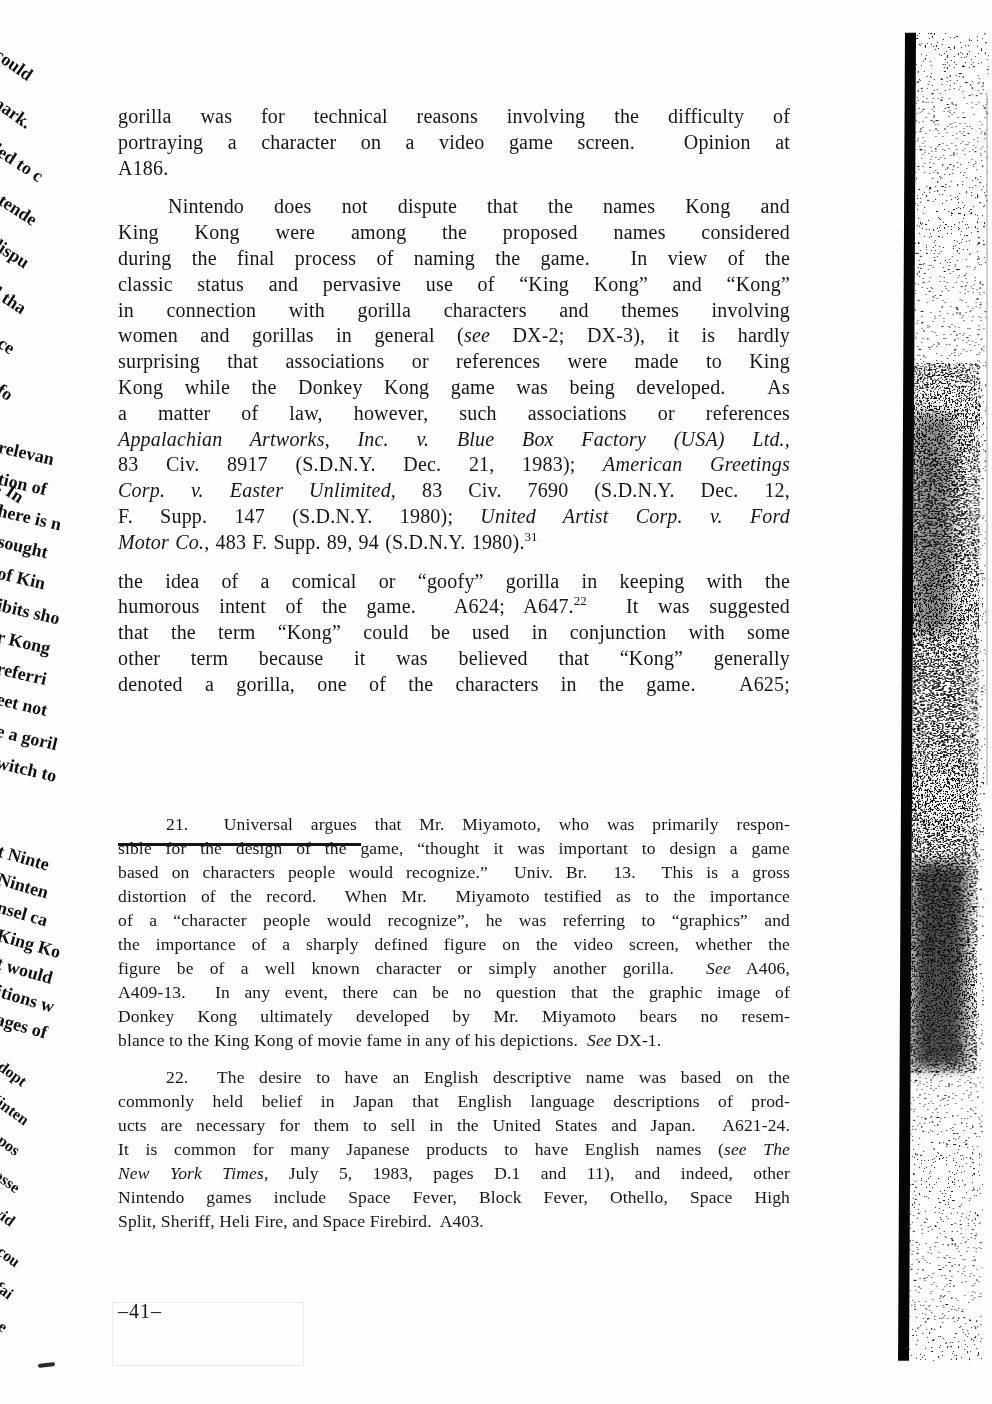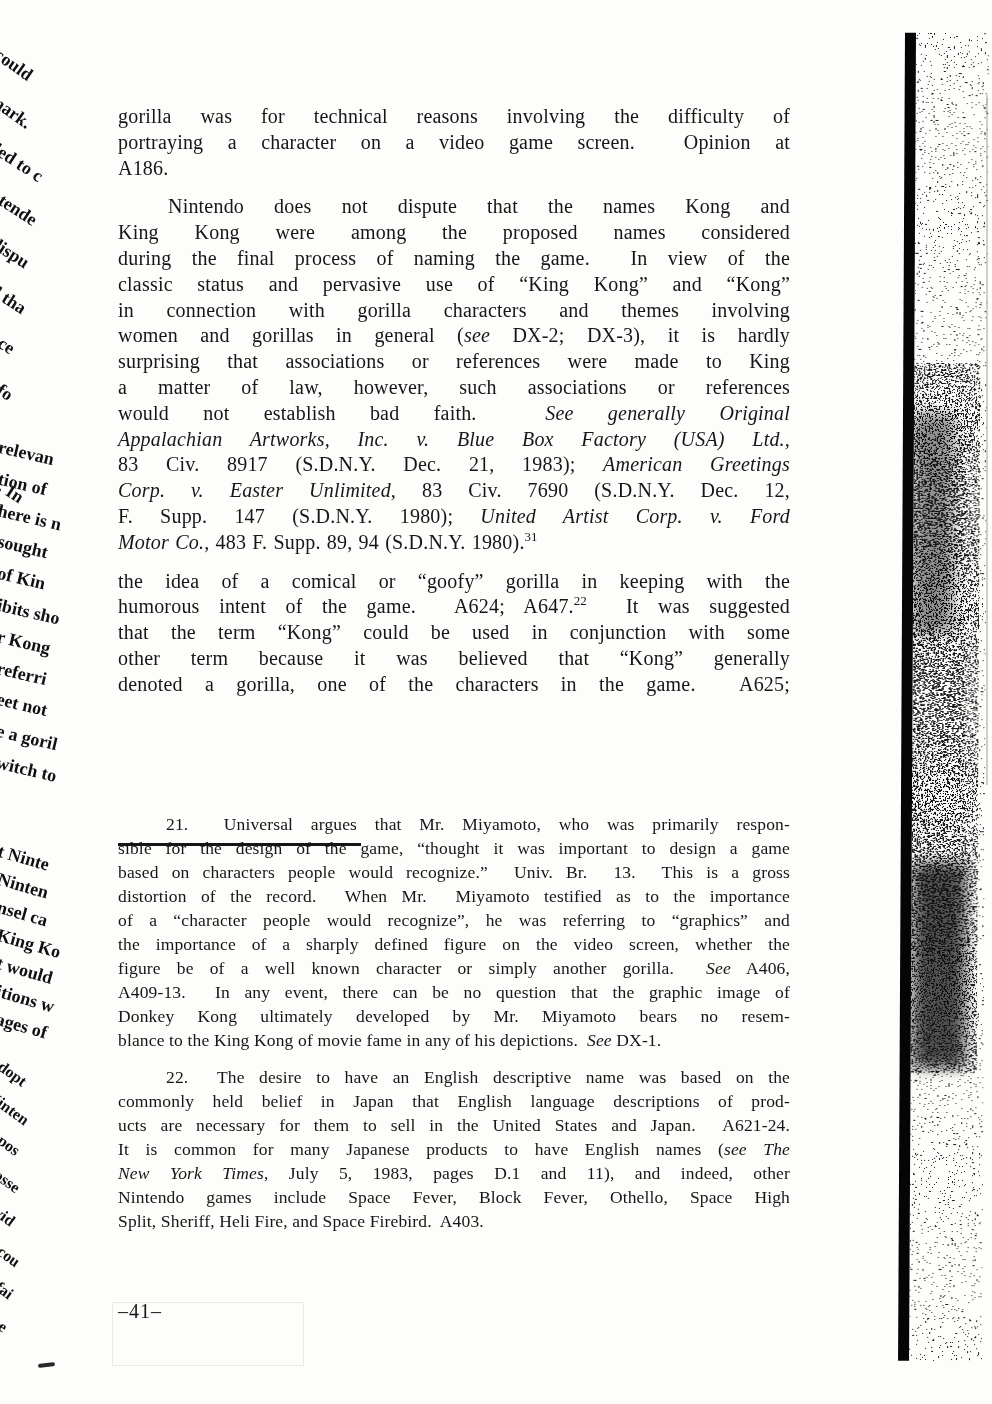--- a/index.html
+++ b/index.html
@@ -136,22 +136,22 @@
         <div class="line endline">A186.</div>
       </div>
     <div class="para">
         <div class="line indent">Nintendo does not dispute that the names Kong and</div>
         <div class="line">King Kong were among the proposed names considered</div>
         <div class="line">during the final process of naming the game.&nbsp; In view of the</div>
         <div class="line">classic status and pervasive use of “King Kong” and “Kong”</div>
         <div class="line">in connection with gorilla characters and themes involving</div>
         <div class="line">women and gorillas in general (<i>see</i> DX-2; DX-3), it is hardly</div>
         <div class="line">surprising that associations or references were made to King</div>
+        <div class="line">Kong while the Donkey Kong game was being developed.&nbsp; As</div>
         <div class="line">a matter of law, however, such associations or references</div>
-        <div class="line">would not establish bad faith.&nbsp; <i>See generally Original</i></div>
         <div class="line"><i>Appalachian Artworks, Inc. v. Blue Box Factory (USA) Ltd.,</i></div>
         <div class="line">83 Civ. 8917 (S.D.N.Y. Dec. 21, 1983); <i>American Greetings</i></div>
         <div class="line"><i>Corp. v. Easter Unlimited,</i> 83 Civ. 7690 (S.D.N.Y. Dec. 12,</div>
         <div class="line">F. Supp. 147 (S.D.N.Y. 1980); <i>United Artist Corp. v. Ford</i></div>
         <div class="line endline"><i>Motor Co.,</i> 483 F. Supp. 89, 94 (S.D.N.Y. 1980).<sup>31</sup></div>
       </div>
     <div class="para">
         <div class="line">the idea of a comical or “goofy” gorilla in keeping with the</div>
         <div class="line">humorous intent of the game.&nbsp; A624; A647.<sup>22</sup>&nbsp; It was suggested</div>
         <div class="line">that the term “Kong” could be used in conjunction with some</div>

